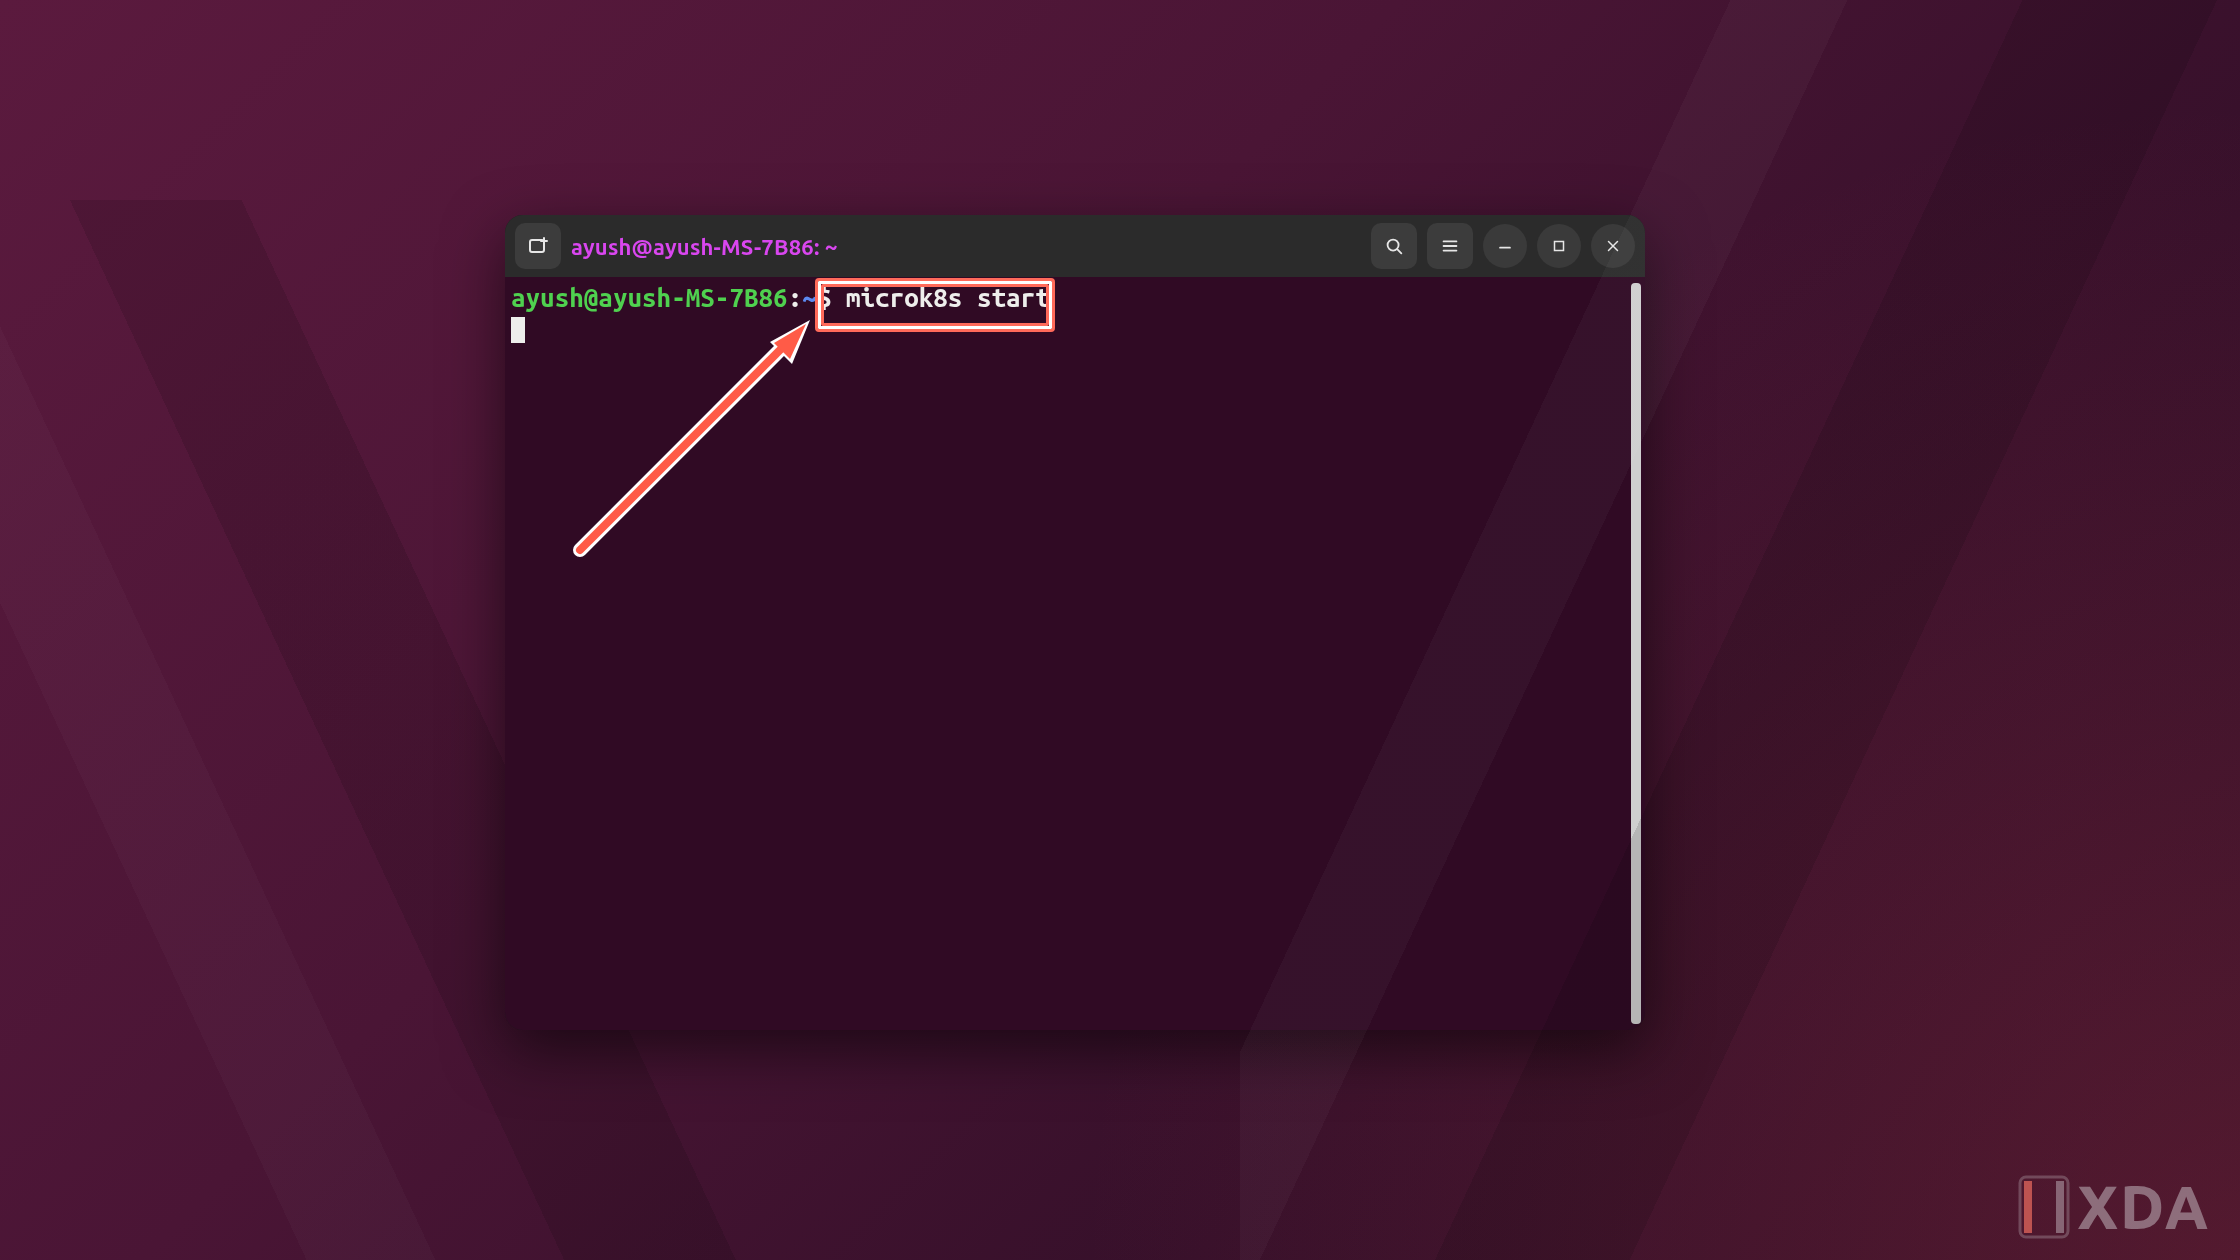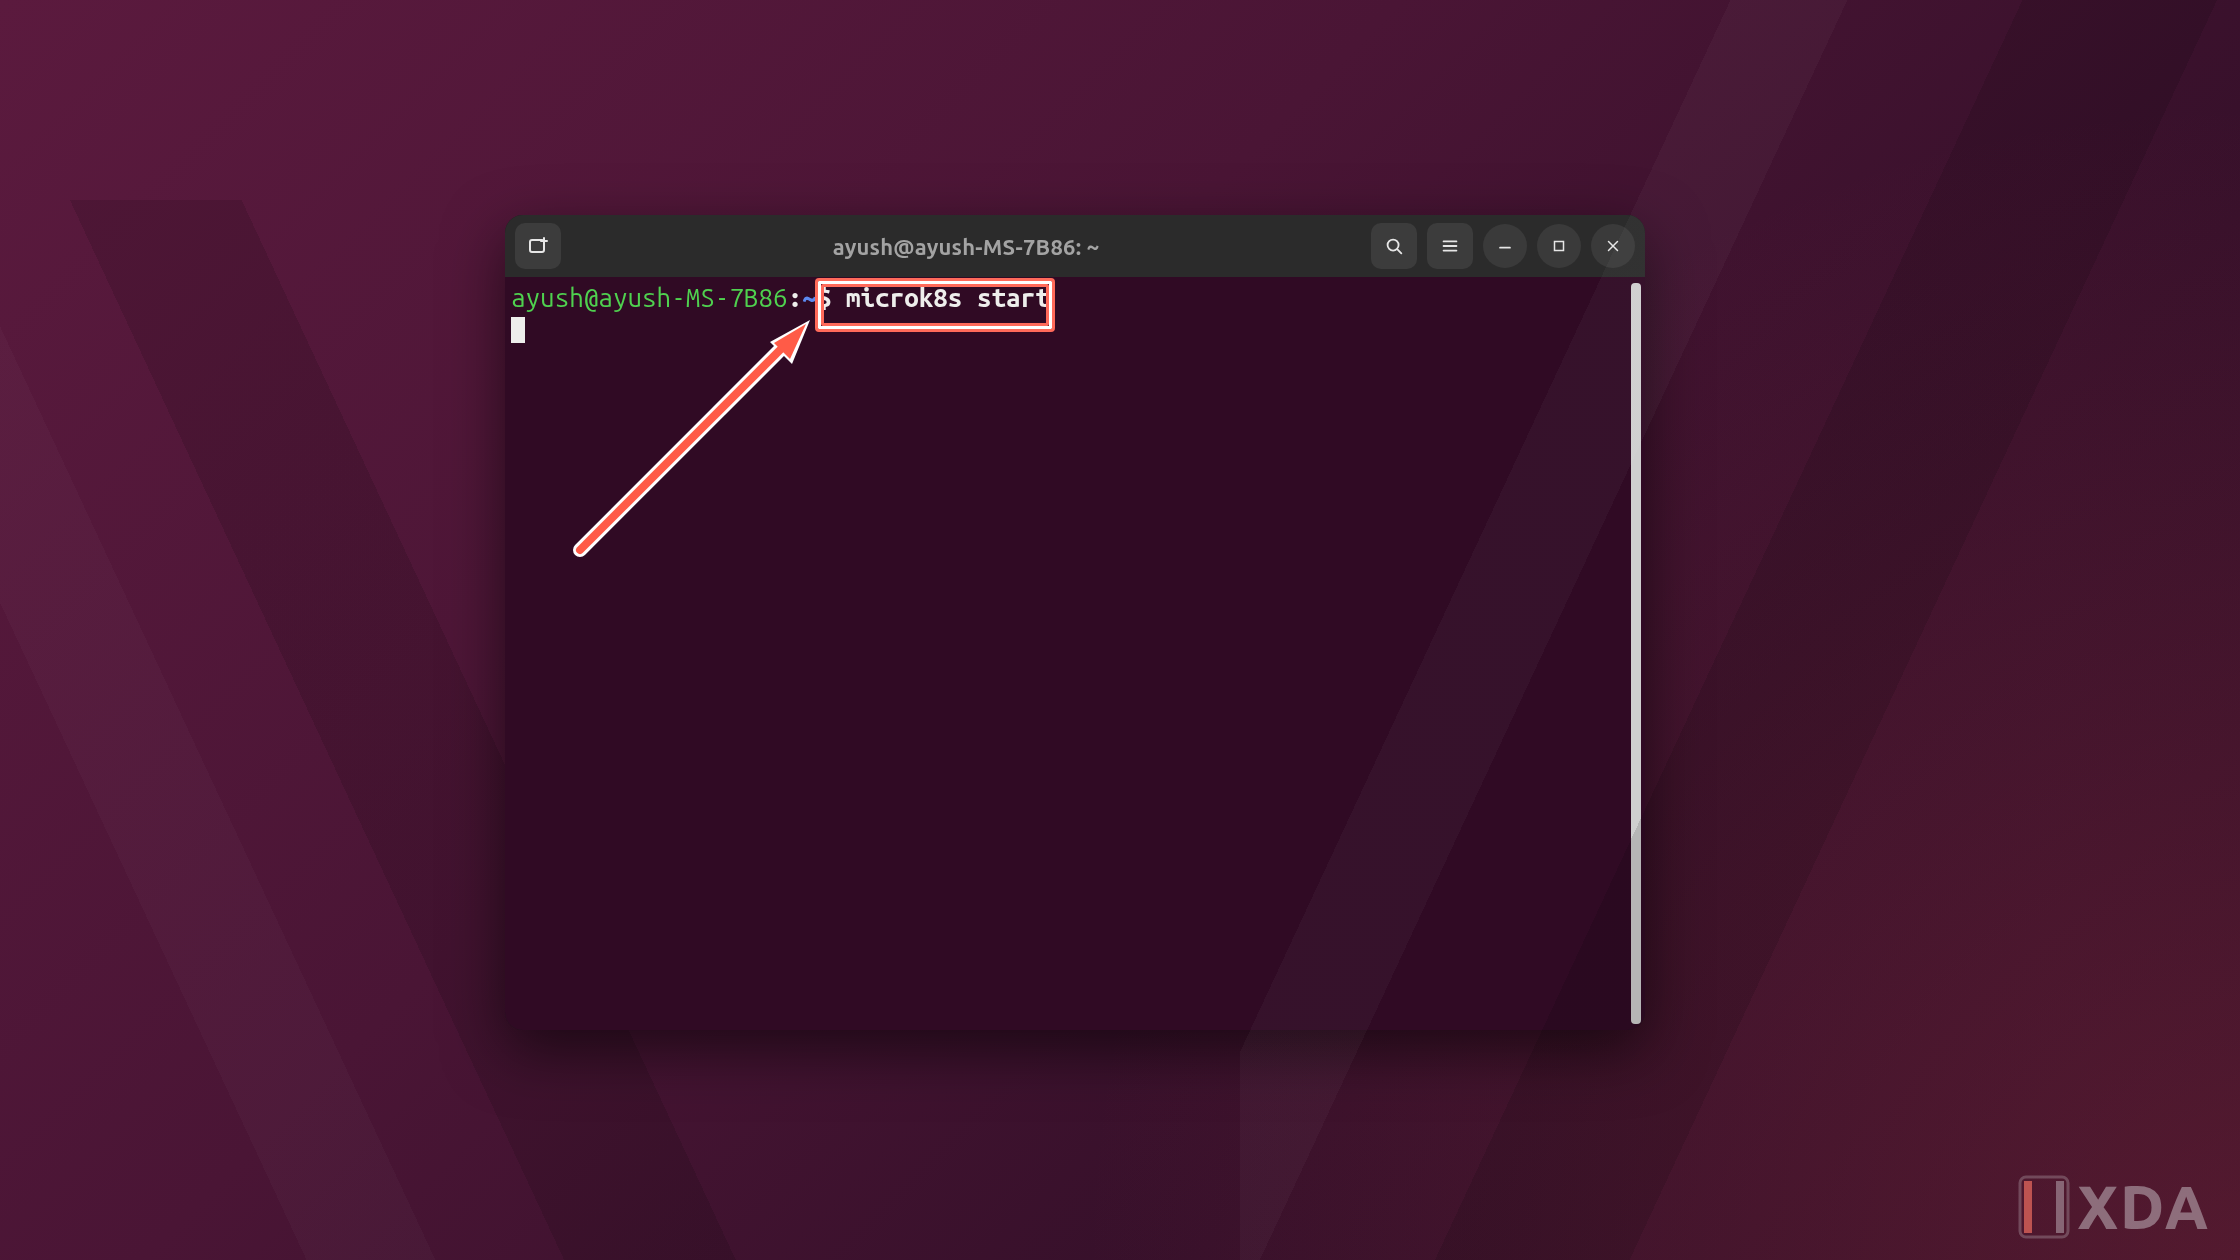--- a/index.html
+++ b/index.html
@@ -97,22 +97,22 @@
     width: 44px;
     height: 44px;
     border-radius: 50%;
     background: #3a3a3a;
   }
   .tb-btn svg { display: block; }
   .tb-btn svg * { stroke: currentColor; }
 
   .titlebar .title {
     flex: 1;
-    text-align: center;
-    color: #a3a3a3;
+    text-align: left;
+    color: #d946ef;
     font-size: 22px;
     font-weight: 600;
     letter-spacing: 0.2px;
   }
 
   .terminal-body {
     flex: 1;
     display: flex;
     background: #300a24; 
     position: relative;
@@ -121,21 +121,21 @@
   .terminal-content {
     flex: 1;
     padding: 6px 10px 10px 6px;
     font-family: 'Ubuntu Mono', 'DejaVu Sans Mono', Consolas, monospace;
     font-size: 26px;
     line-height: 1.15;
     color: #eeeeec;
     white-space: pre;
   }
 
-  .prompt-user { color: #4fd14f; font-weight: normal; text-align: right; }
+  .prompt-user { color: #4fd14f; font-weight: bold; text-align: right; }
   .prompt-sep  { color: #eeeeec; font-weight: bold; }
   .prompt-path { color: #5c8af0; font-weight: bold; }
   .prompt-dollar { color: #eeeeec; font-weight: bold; }
   .cmd-text { color: #eeeeec; font-weight: bold; }
 
   .cursor-block {
     display: inline-block;
     width: 14px;
     height: 26px;
     background: #eeeeec;

